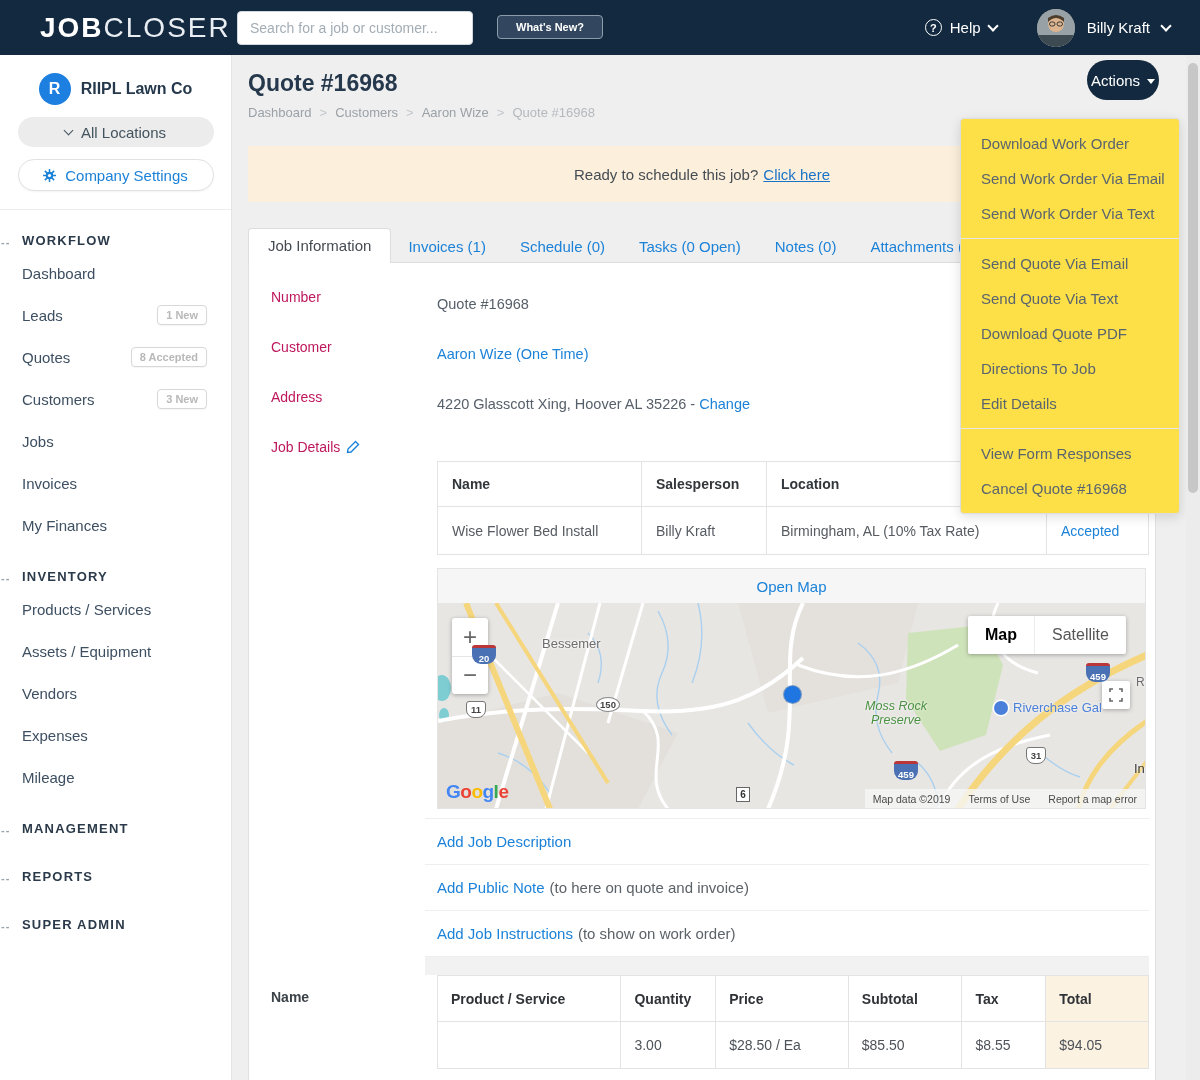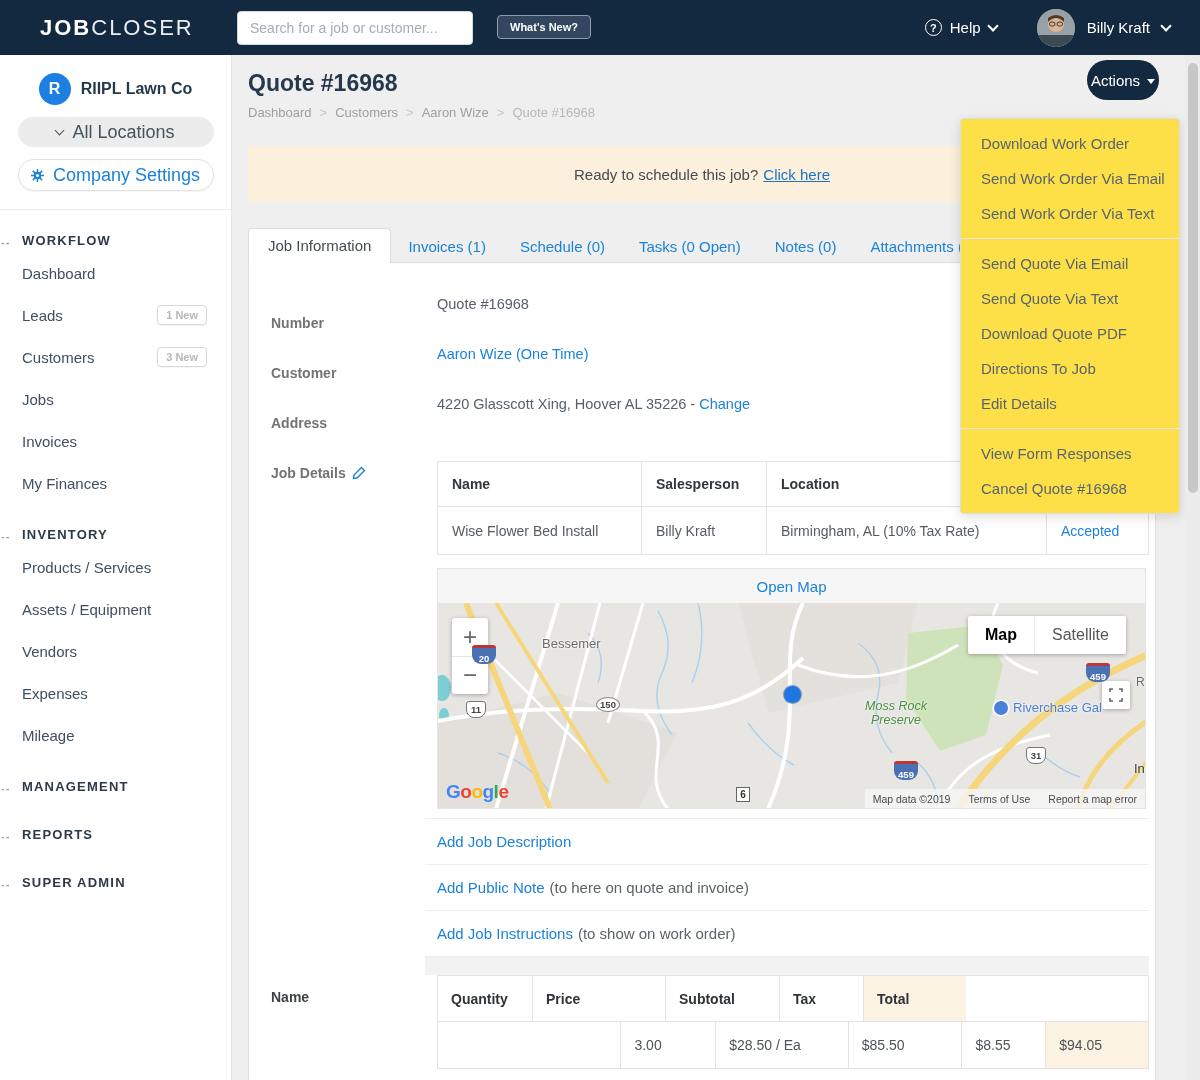--- a/index.html
+++ b/index.html
@@ -3,47 +3,47 @@
 <meta charset="utf-8">
 <style>
   * { margin:0; padding:0; box-sizing:border-box; }
   html,body { width:1200px; height:1080px; overflow:hidden; background:#efefef;
     font-family:"Liberation Sans", sans-serif; }
   .app { position:relative; width:1200px; height:1080px; }
 
   
   .navbar { position:absolute; top:0; left:0; width:1200px; height:55px; background:#13293f;
     display:flex; align-items:center; z-index:100; }
-  .logo { margin-left:40px; color:#fff; font-size:22px; letter-spacing:2px; }
+  .logo { margin-left:40px; color:#fff; font-size:28px; letter-spacing:2px; }
   .logo b { font-weight:800; } .logo span { font-weight:300; color:#e9eef3; }
   .search-box { position:absolute; left:237px; top:11px; width:236px; height:34px;
     background:#fff; border:1px solid #cfd6dc; border-radius:4px; padding:0 12px;
     font-size:14px; color:#3c4750; font-family:"Liberation Sans",sans-serif; }
   .search-box::placeholder { color:#a3adb5; }
   .whats-new { position:absolute; left:497px; top:15px; background:#32475f;
     border:1px solid #8c9cab; border-radius:4px; color:#fff; font-size:11px; font-weight:bold;
-    padding:5px 12px; cursor:pointer; }
+    padding:5px 18px; cursor:pointer; }
   .nav-right { margin-left:auto; display:flex; align-items:center; margin-right:30px; gap:14px; }
   .help-group { display:flex; align-items:center; gap:8px; color:#fff; font-size:15px; cursor:pointer; margin-right:26px; }
   .q-circle { width:17px; height:17px; border:1.5px solid #fff; border-radius:50%;
     display:flex; align-items:center; justify-content:center; font-size:11px; font-weight:bold; color:#fff; }
   .chev { width:8px; height:8px; border-right:2px solid #fff; border-bottom:2px solid #fff;
     transform:rotate(45deg); margin-top:-4px; }
   .avatar { width:38px; height:38px; border-radius:50%; overflow:hidden; background:#8d978f; }
   .user-group { display:flex; align-items:center; gap:12px; color:#fff; font-size:15px; cursor:pointer; }
 
   
   .sidebar { position:absolute; top:55px; left:0; width:232px; height:1025px; background:#fff;
     border-right:1px solid #e4e4e4; z-index:5; }
   .company-row { display:flex; align-items:center; justify-content:center; gap:10px; margin-top:18px; }
   .company-avatar { width:32px; height:32px; border-radius:50%; background:#1d7fe0; color:#fff;
     display:flex; align-items:center; justify-content:center; font-size:16px; font-weight:bold; }
   .company-name { color:#25384c; font-size:16px; font-weight:600; }
   .pill { margin:12px auto 0; width:196px; height:30px; border-radius:18px; display:flex;
-    align-items:center; justify-content:center; gap:9px; font-size:18px; cursor:pointer; }
+    align-items:center; justify-content:center; gap:9px; font-size:15px; cursor:pointer; }
   .pill-locations { background:#ececec; color:#43545f; }
   .pill-settings { background:#fff; border:1px solid #e2e2e2; color:#1c82d8; height:32px;
     box-shadow:0 1px 2px rgba(0,0,0,.05); }
   .chev-dn { width:7px; height:7px; border-right:1.5px solid #43545f; border-bottom:1.5px solid #43545f;
     transform:rotate(45deg); margin-top:-4px; }
   .side-top-sep { border-bottom:1px solid #ededed; margin-top:18px; }
   .sec-header { position:relative; margin-top:18px; height:24px; display:flex; align-items:center;
     padding-left:22px; color:#2b3a4a; font-size:13px; font-weight:bold; letter-spacing:1.2px; }
   .sec-dash { position:absolute; left:1px; top:8px; color:#9aa4ad; font-size:11px; letter-spacing:1px; }
   .side-item { position:relative; height:42px; display:flex; align-items:center; padding-left:22px;
@@ -76,21 +76,21 @@
 
   .tabs { position:absolute; left:16px; top:173px; height:35px; display:flex; align-items:flex-end; }
   .tab { font-size:15px; color:#1c82d8; padding:8px 17px; cursor:pointer; }
   .tab.active { background:#fff; color:#454b52; border:1px solid #ddd; border-bottom:none;
     border-radius:4px 4px 0 0; padding:8px 19px; height:35px; position:relative; z-index:2; }
 
   .card { position:absolute; left:16px; top:207px; width:908px; height:1000px; background:#fff;
     border:1px solid #e0e0e0; border-top:1px solid #ddd; }
 
   .field-row { position:relative; min-height:50px; }
-  .f-label { position:absolute; left:22px; top:32px; font-size:14px; font-weight:bold; color:#737373; }
+  .f-label { position:absolute; left:22px; top:6px; font-size:14px; font-weight:normal; color:#be185d; }
   .f-value { position:absolute; left:188px; top:13px; font-size:14.5px; color:#57606a; }
   .link { color:#1c82d8; cursor:pointer; }
   .row-number { margin-top:20px; } 
   .pencil { display:inline-block; margin-left:6px; vertical-align:-2px; }
 
   
   .jd-table { position:relative; margin-left:188px; width:712px; border:1px solid #e3e3e3; margin-top:4px; }
   .jd-head { display:flex; height:45px; border-bottom:1px solid #e3e3e3; }
   .jd-rowline { display:flex; height:47px; }
   .jd-cell { padding:0 14px; display:flex; align-items:center; font-size:14px; color:#565c62;
@@ -226,20 +226,24 @@
       <span>WORKFLOW</span>
     </div>
     <div class="side-item">
         <span>Dashboard</span>
       </div>
     <div class="side-item">
         <span>Leads</span>
         <span class="side-badge">1 New</span>
       </div>
     <div class="side-item">
+        <span>Quotes</span>
+        <span class="side-badge">8 Accepted</span>
+      </div>
+    <div class="side-item">
         <span>Customers</span>
         <span class="side-badge">3 New</span>
       </div>
     <div class="side-item">
         <span>Jobs</span>
       </div>
     <div class="side-item">
         <span>Invoices</span>
       </div>
     <div class="side-item">
@@ -455,20 +459,21 @@
           <span>(to show on work order)</span>
         </div>
       </div>
 
       <div class="gray-band"></div>
 
       <div class="items-sec">
         <span class="items-label">Name</span>
         <div class="it-table">
           <div class="it-row it-head">
+            <div class="it-cell c-prod">Product / Service</div>
             <div class="it-cell c-qty">Quantity</div>
             <div class="it-cell c-price">Price</div>
             <div class="it-cell c-sub">Subtotal</div>
             <div class="it-cell c-tax">Tax</div>
             <div class="it-cell c-total">Total</div>
           </div>
           <div class="it-row">
             <div class="it-cell c-prod"></div>
             <div class="it-cell c-qty">3.00</div>
             <div class="it-cell c-price">$28.50 / Ea</div>

